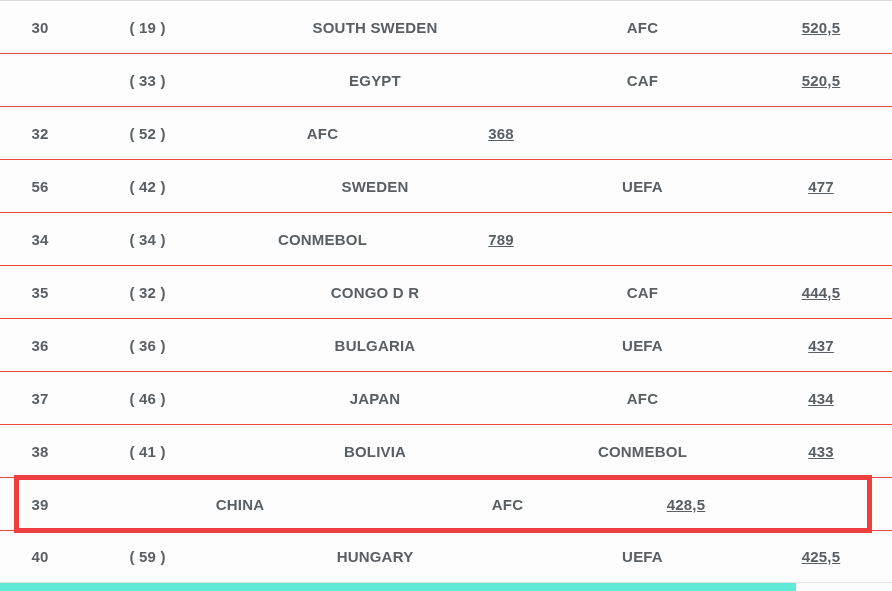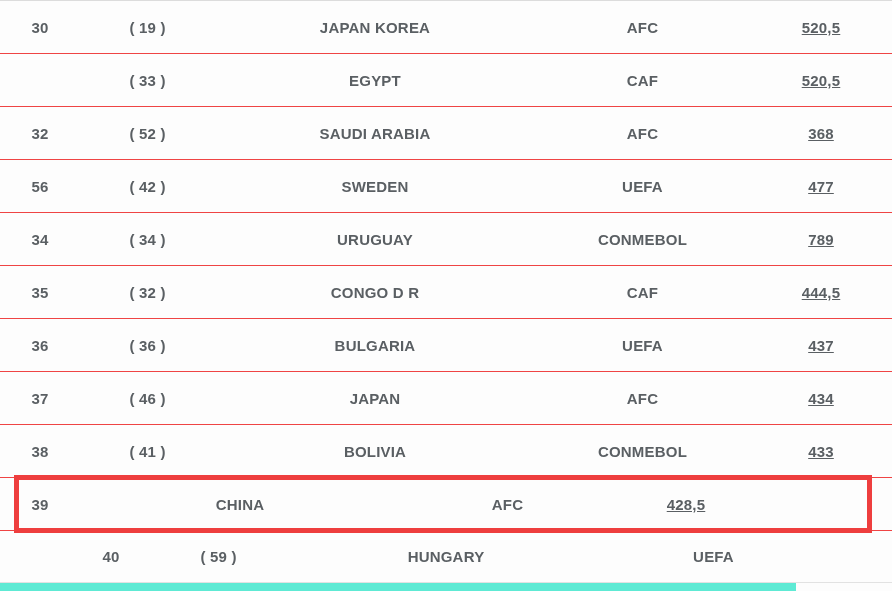--- a/index.html
+++ b/index.html
@@ -27,21 +27,20 @@
     height: 53px;
     box-sizing: border-box;
     border-top: 1px solid #ef4444;
     background: #fdfdfd;
   }
   .rank-row.first-row {
     border-top: 1px solid #dcdcdc;
   }
   .rank-row.last-row {
     border-bottom: 1px solid #e2e2e2;
-    justify-content: center;
   }
   .cell {
     text-align: center;
     color: #5a5f63;
     font-size: 15px;
     font-weight: bold;
     letter-spacing: 0.2px;
     white-space: nowrap;
     overflow: hidden;
   }
@@ -66,49 +65,47 @@
   }
 </style>
 </head>
 <body>
 
 <div id="ranking-table">
   <div id="rows-container">
       <div class="rank-row first-row">
         <div class="cell col-rank">30</div>
         <div class="cell col-prev">( 19 )</div>
-        <div class="cell col-country">JAPAN KOREA</div>
+        <div class="cell col-country">SOUTH SWEDEN</div>
         <div class="cell col-conf">AFC</div>
         <div class="cell col-points">520,5</div>
       </div>
       <div class="rank-row">
         <div class="cell col-rank"></div>
         <div class="cell col-prev">( 33 )</div>
         <div class="cell col-country">EGYPT</div>
         <div class="cell col-conf">CAF</div>
         <div class="cell col-points">520,5</div>
       </div>
       <div class="rank-row">
         <div class="cell col-rank">32</div>
         <div class="cell col-prev">( 52 )</div>
-        <div class="cell col-country">SAUDI ARABIA</div>
         <div class="cell col-conf">AFC</div>
         <div class="cell col-points">368</div>
       </div>
       <div class="rank-row">
         <div class="cell col-rank">56</div>
         <div class="cell col-prev">( 42 )</div>
         <div class="cell col-country">SWEDEN</div>
         <div class="cell col-conf">UEFA</div>
         <div class="cell col-points">477</div>
       </div>
       <div class="rank-row">
         <div class="cell col-rank">34</div>
         <div class="cell col-prev">( 34 )</div>
-        <div class="cell col-country">URUGUAY</div>
         <div class="cell col-conf">CONMEBOL</div>
         <div class="cell col-points">789</div>
       </div>
       <div class="rank-row">
         <div class="cell col-rank">35</div>
         <div class="cell col-prev">( 32 )</div>
         <div class="cell col-country">CONGO D R</div>
         <div class="cell col-conf">CAF</div>
         <div class="cell col-points">444,5</div>
       </div>
@@ -137,16 +134,17 @@
         <div class="cell col-rank">39</div>
         <div class="cell col-country">CHINA</div>
         <div class="cell col-conf">AFC</div>
         <div class="cell col-points">428,5</div>
       </div>
       <div class="rank-row last-row">
         <div class="cell col-rank">40</div>
         <div class="cell col-prev">( 59 )</div>
         <div class="cell col-country">HUNGARY</div>
         <div class="cell col-conf">UEFA</div>
+        <div class="cell col-points">425,5</div>
       </div>
     </div>
   <div id="highlight-box" style="top: 475px; height: 58px; border-color: rgb(238, 62, 62);"></div>
 </div>
 
 </body></html>

